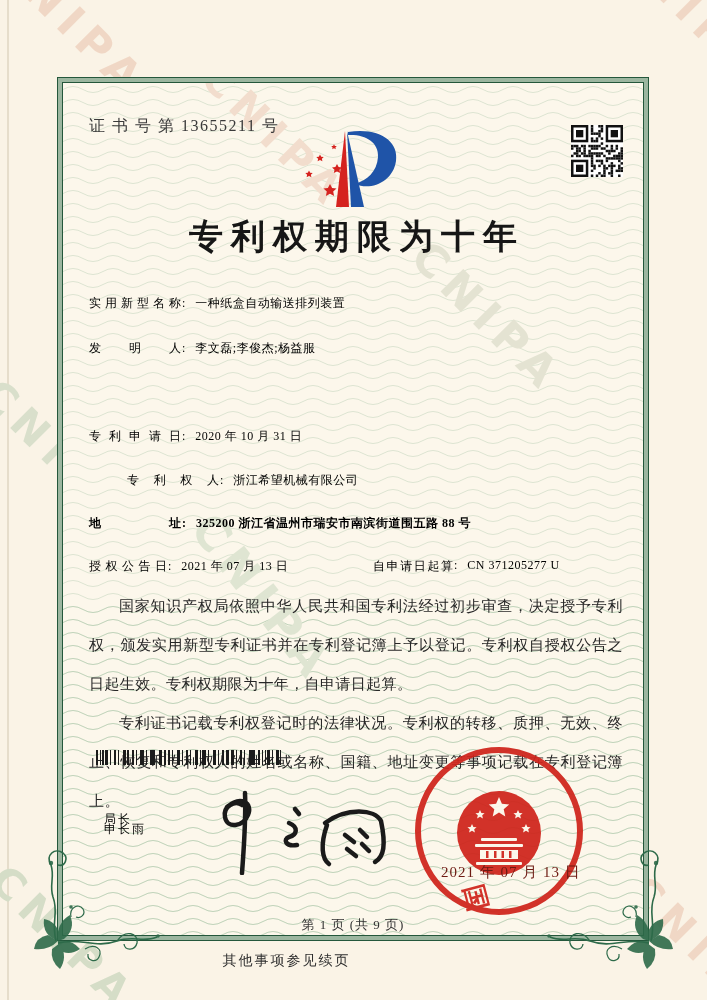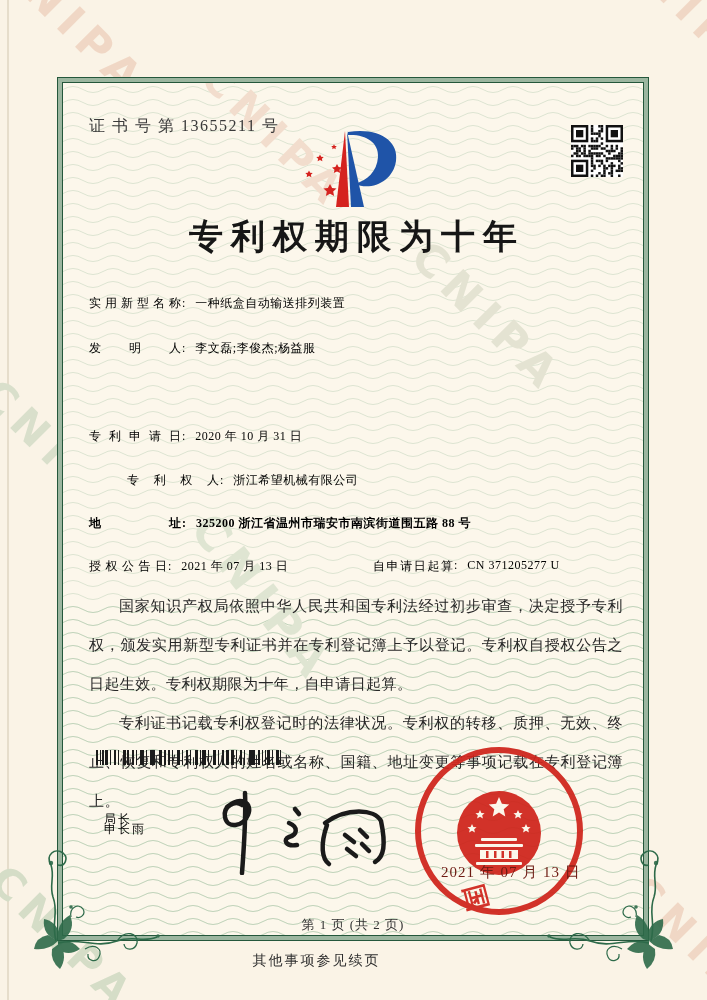--- a/index.html
+++ b/index.html
@@ -57,21 +57,21 @@
   }
   
   .commissioner{left:41px;font-size:12px;font-family:"Liberation Sans","DejaVu Sans",sans-serif;color:#000000;letter-spacing:2px;}
   .sig-svg{left:126px;top:704px;}
   
   .seal{left:346px;top:656px;z-index:3;opacity:0.93;}
   .seal-date{left:378px;top:780px;z-index:4;font-size:15px;color:#6d1a12;letter-spacing:1px;white-space:nowrap;}
   
   .page-info{left:0;top:833px;width:100%;text-align:center;font-size:13px;color:#333;letter-spacing:1px;}
   .footer-note{position:absolute;left:0;top:952px;width:573px;text-align:center;
-    font-size:14px;color:#2e2e2e;letter-spacing:2px;z-index:1;padding-left:30px;}
+    font-size:14px;color:#2e2e2e;letter-spacing:2px;z-index:1;}
   .flourish{position:absolute;z-index:3;}
   .scan-edge{position:absolute;left:7px;top:0;width:2px;height:100%;background:#e6ddcb;z-index:0;}
 </style>
 </head>
 <body>
 
 <div class="scan-edge"></div>
 
 <div class="wm wm-pink" style="left:-25px;top:0px;font-size:44px;">CNIPA</div>
 <div class="wm wm-pink" style="left:596px;top:-12px;font-size:42px;">CNIPA</div>
@@ -331,21 +331,21 @@
       <g fill="#cf241b">
         <rect x="77" y="112" width="2.5" height="7"></rect>
           <rect x="85" y="112" width="2.5" height="7"></rect>
         <rect x="92.5" y="112" width="2.5" height="7"></rect>
           <rect x="100" y="112" width="2.5" height="7"></rect>
       </g>
     </svg>
 
     <div class="content seal-date">2021 年 07 月 13 日</div>
 
-    <div class="content page-info">第 1 页 (共 2 页)</div>
+    <div class="content page-info">第 1 页 (共 9 页)</div>
 
   </div>
 </div>
 
 <svg class="flourish" style="left:25px;top:821px;" width="150" height="155" viewBox="0 0 150 155">
   <g id="orn" fill="none" stroke="#2d6a49" stroke-width="1.6">
     <path d="M33,122 C55,116 70,128 92,120 C108,114 118,122 132,116"></path>
     <path d="M31,120 C26,100 34,92 28,76 C24,64 30,56 26,44"></path>
     <path d="M26,44 C20,34 30,26 38,32 C44,37 40,46 33,44"></path>
     <path d="M92,120 C100,108 114,112 112,122 C110,130 100,130 99,123" stroke-width="1.3"></path>

